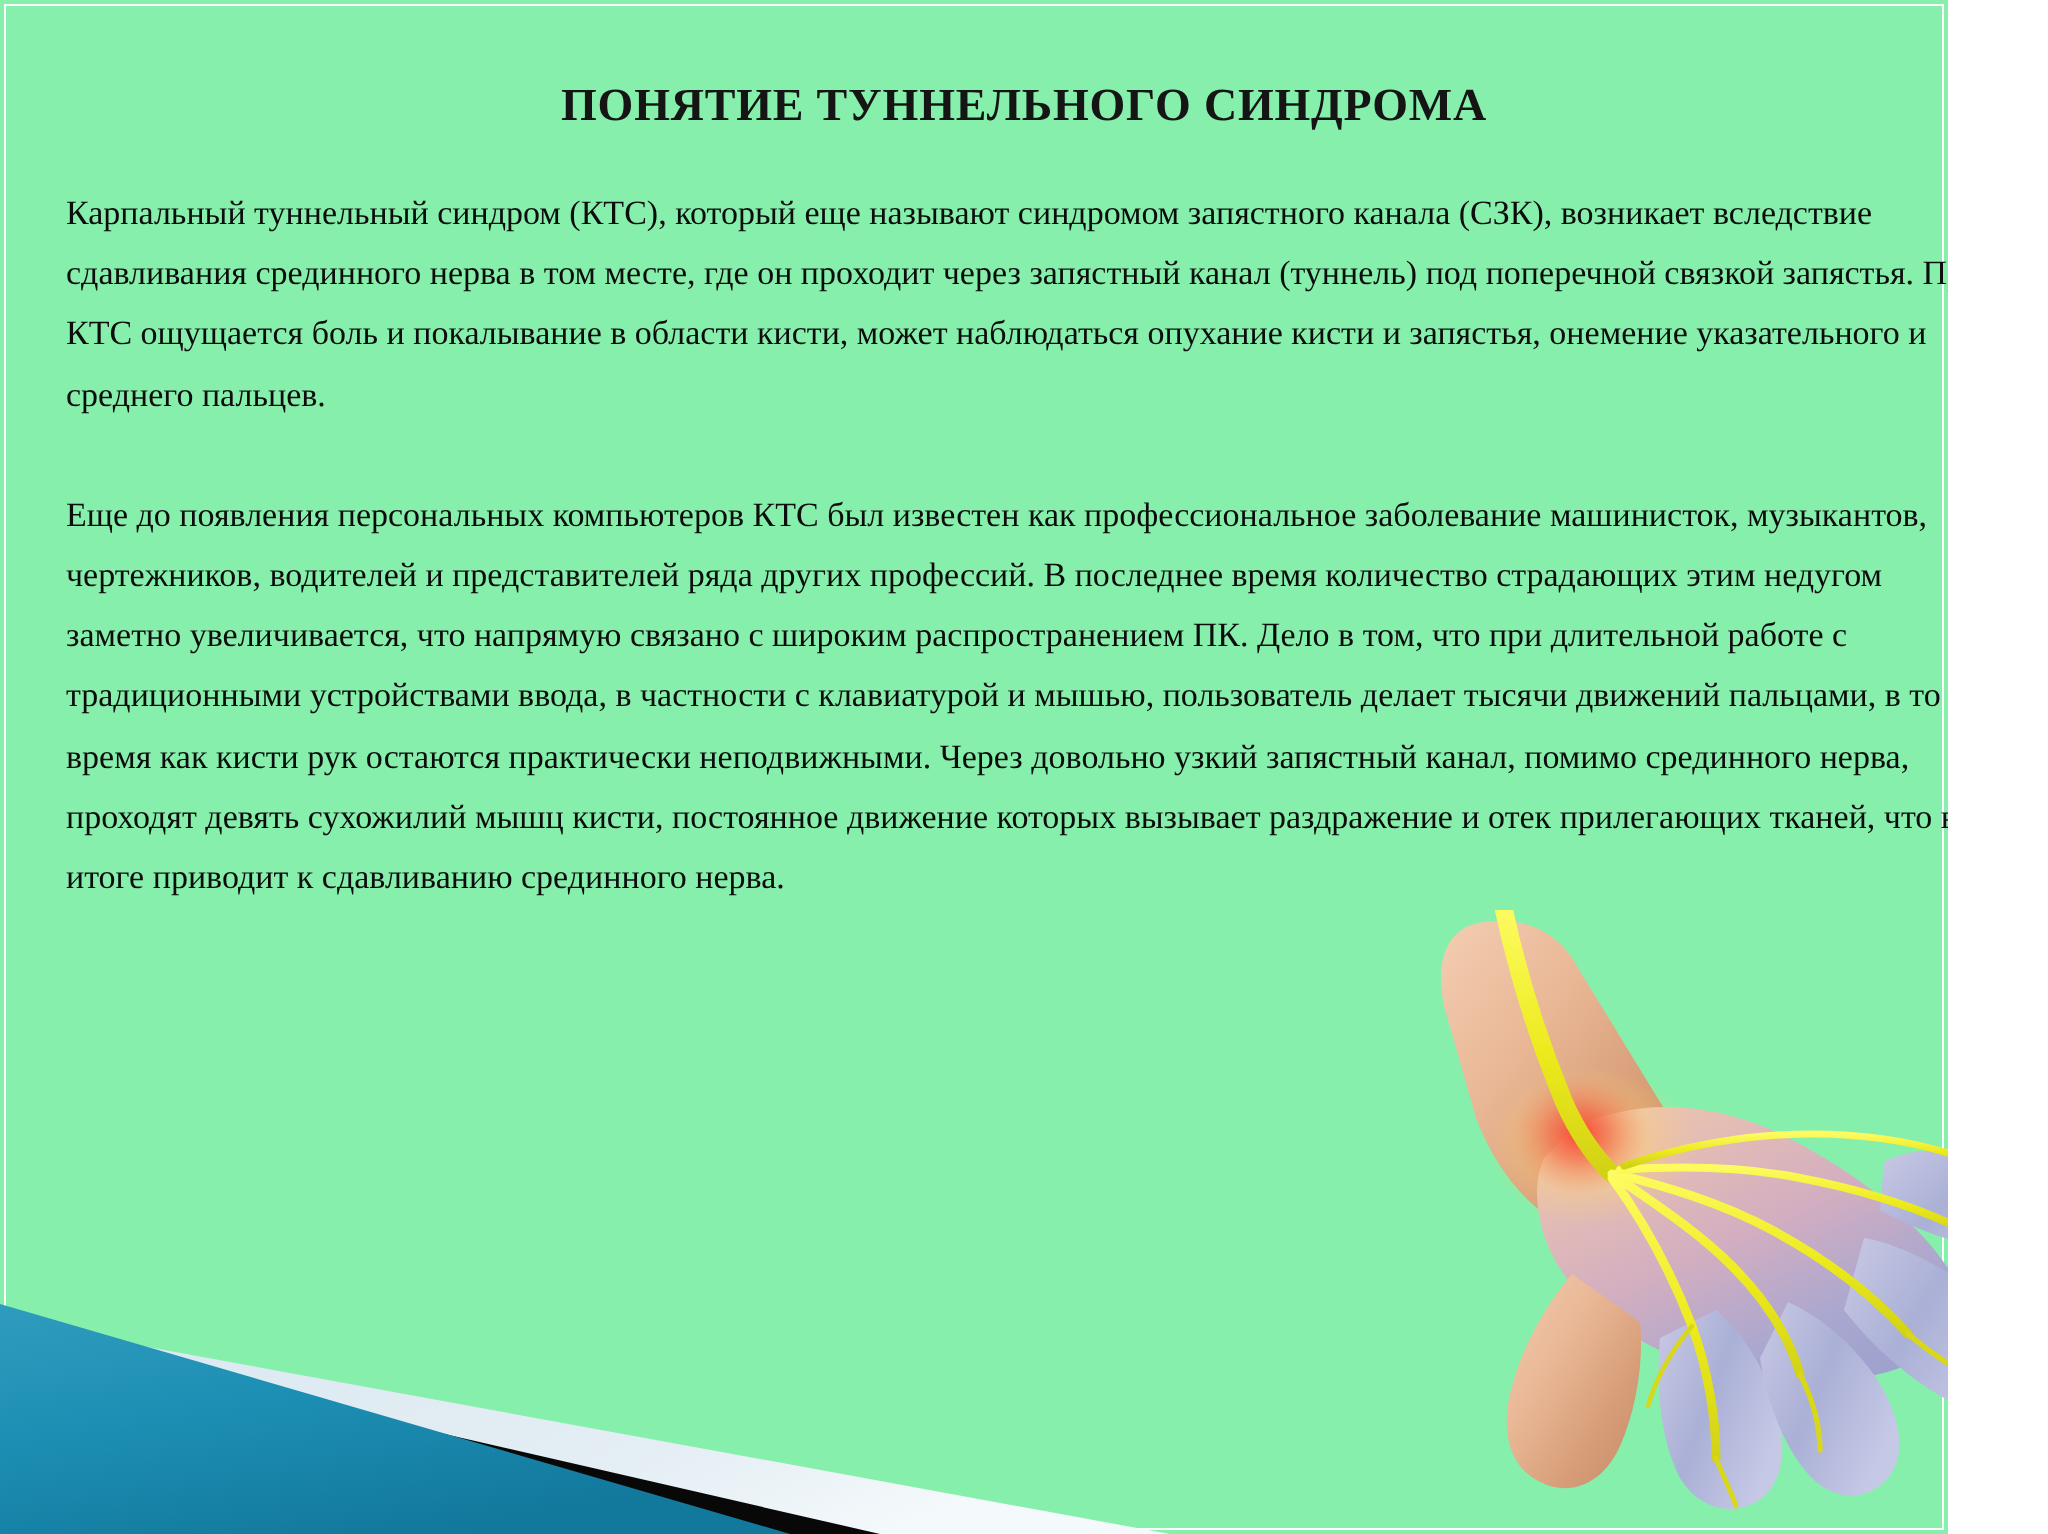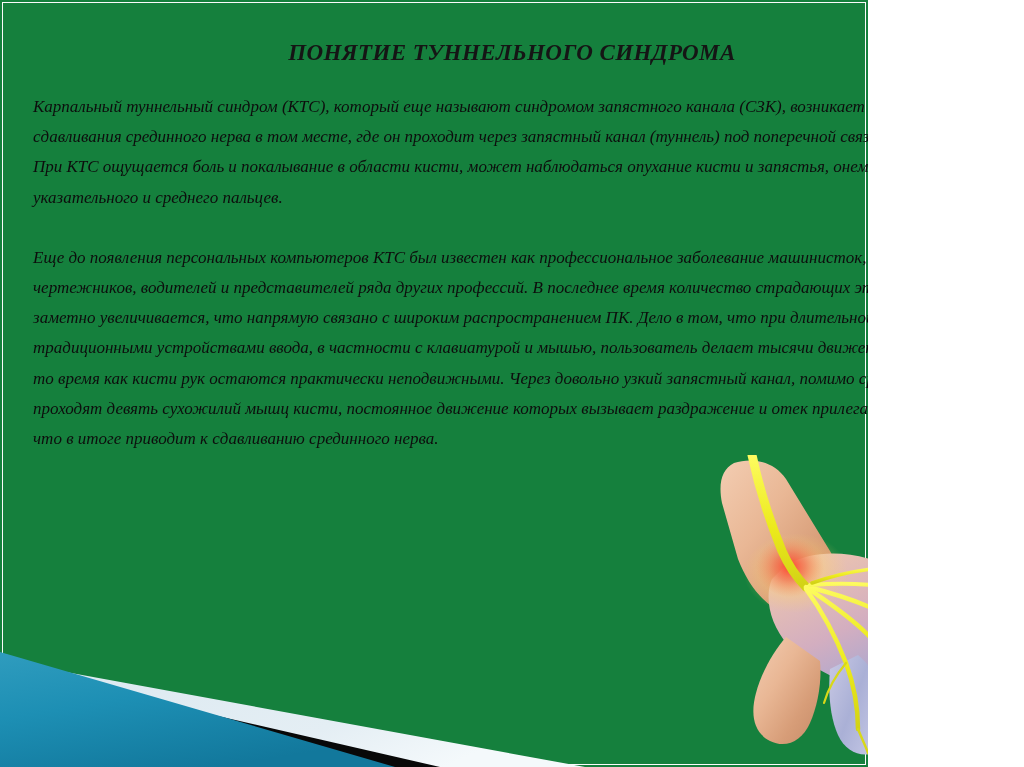--- a/index.html
+++ b/index.html
@@ -3,27 +3,26 @@
 <meta charset="utf-8">
 <title>Понятие туннельного синдрома</title>
 <style>
   html, body {
     margin: 0;
     padding: 0;
     background: #ffffff;
   }
   #slide {
     position: relative;
-    width: 868px;
+    width: 974px;
     height: 767px;
-    background: #15803d;
+    background: #86efac;
     overflow: hidden;
     font-family: "Liberation Serif", "DejaVu Serif", serif;
     box-sizing: border-box;
-    font-style: italic;
   }
 
   
   #slide-frame {
     position: absolute;
     left: 2px;
     top: 2px;
     right: 2px;
     bottom: 2px;
     border: 1px solid #fbfbfc;

